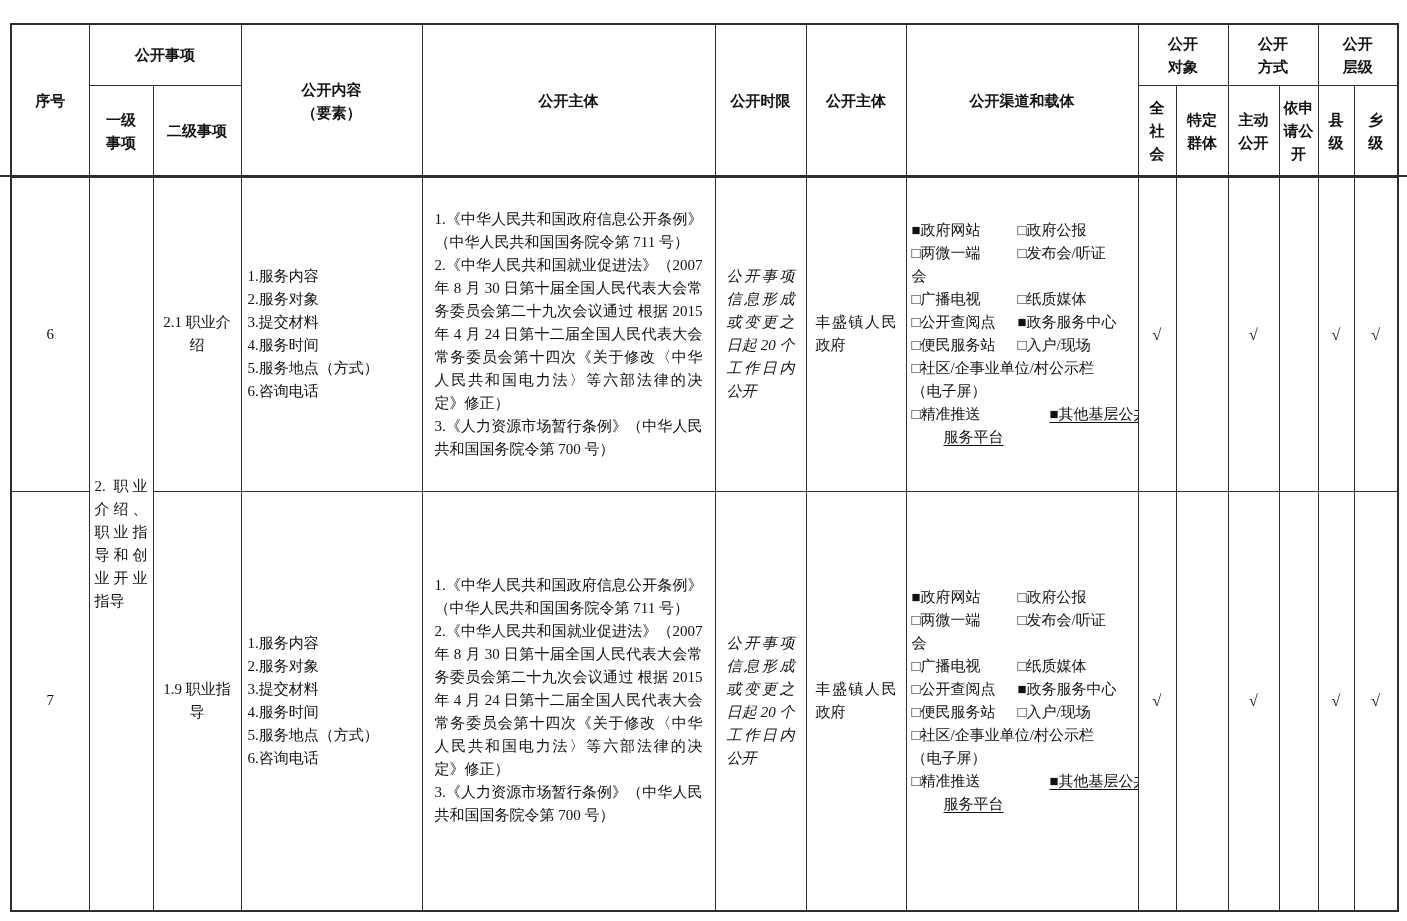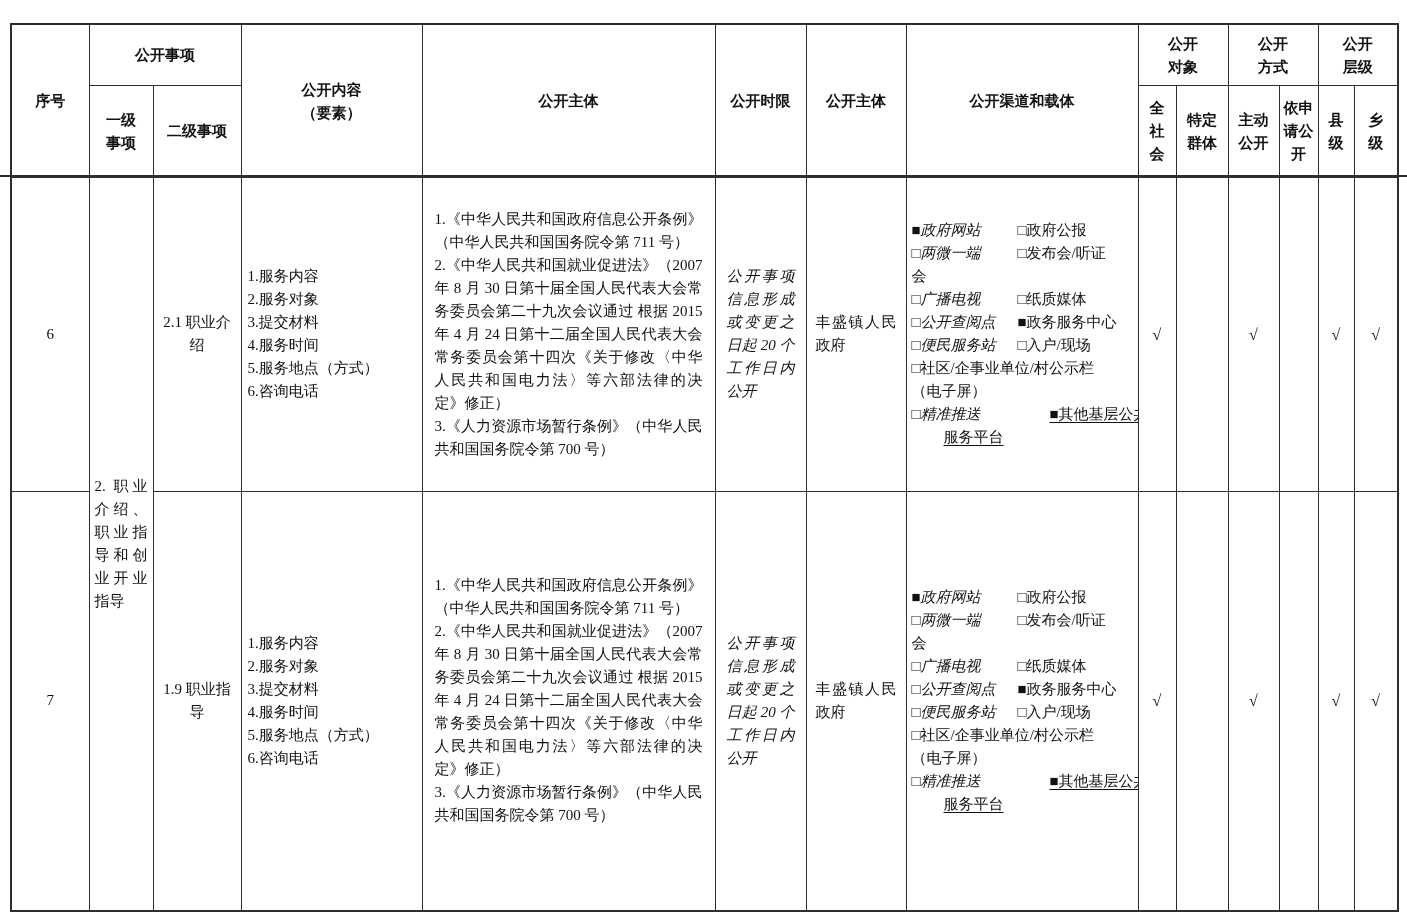--- a/index.html
+++ b/index.html
@@ -28,21 +28,21 @@
   td.level1{padding:2px 5px;}
   td.level2{padding:2px 4px;text-align:center;}
   td.content{padding:2px 2px 2px 6px;margin-left:40px;}
   td.basis{padding:2px 12px;}
   td.time{padding:2px 11px;font-style:italic;}
   td.subject{padding:2px 9px;}
   td.channels{padding:2px 5px;}
   td.mark{text-align:center;font-size:16px;padding:0;}
 
   .ch-line{white-space:nowrap;}
-  .ch-left{display:inline-block;min-width:106px;font-style:italic;}
+  .ch-left{display:inline-block;min-width:106px;}
   .u{text-decoration:underline;text-underline-offset:3px;text-decoration-thickness:1px;padding-left:32px;}
 </style>
 </head>
 <body>
 
 <div id="stage">
   <div id="header-rule"></div>
 
   <table class="sheet">
     <colgroup>

